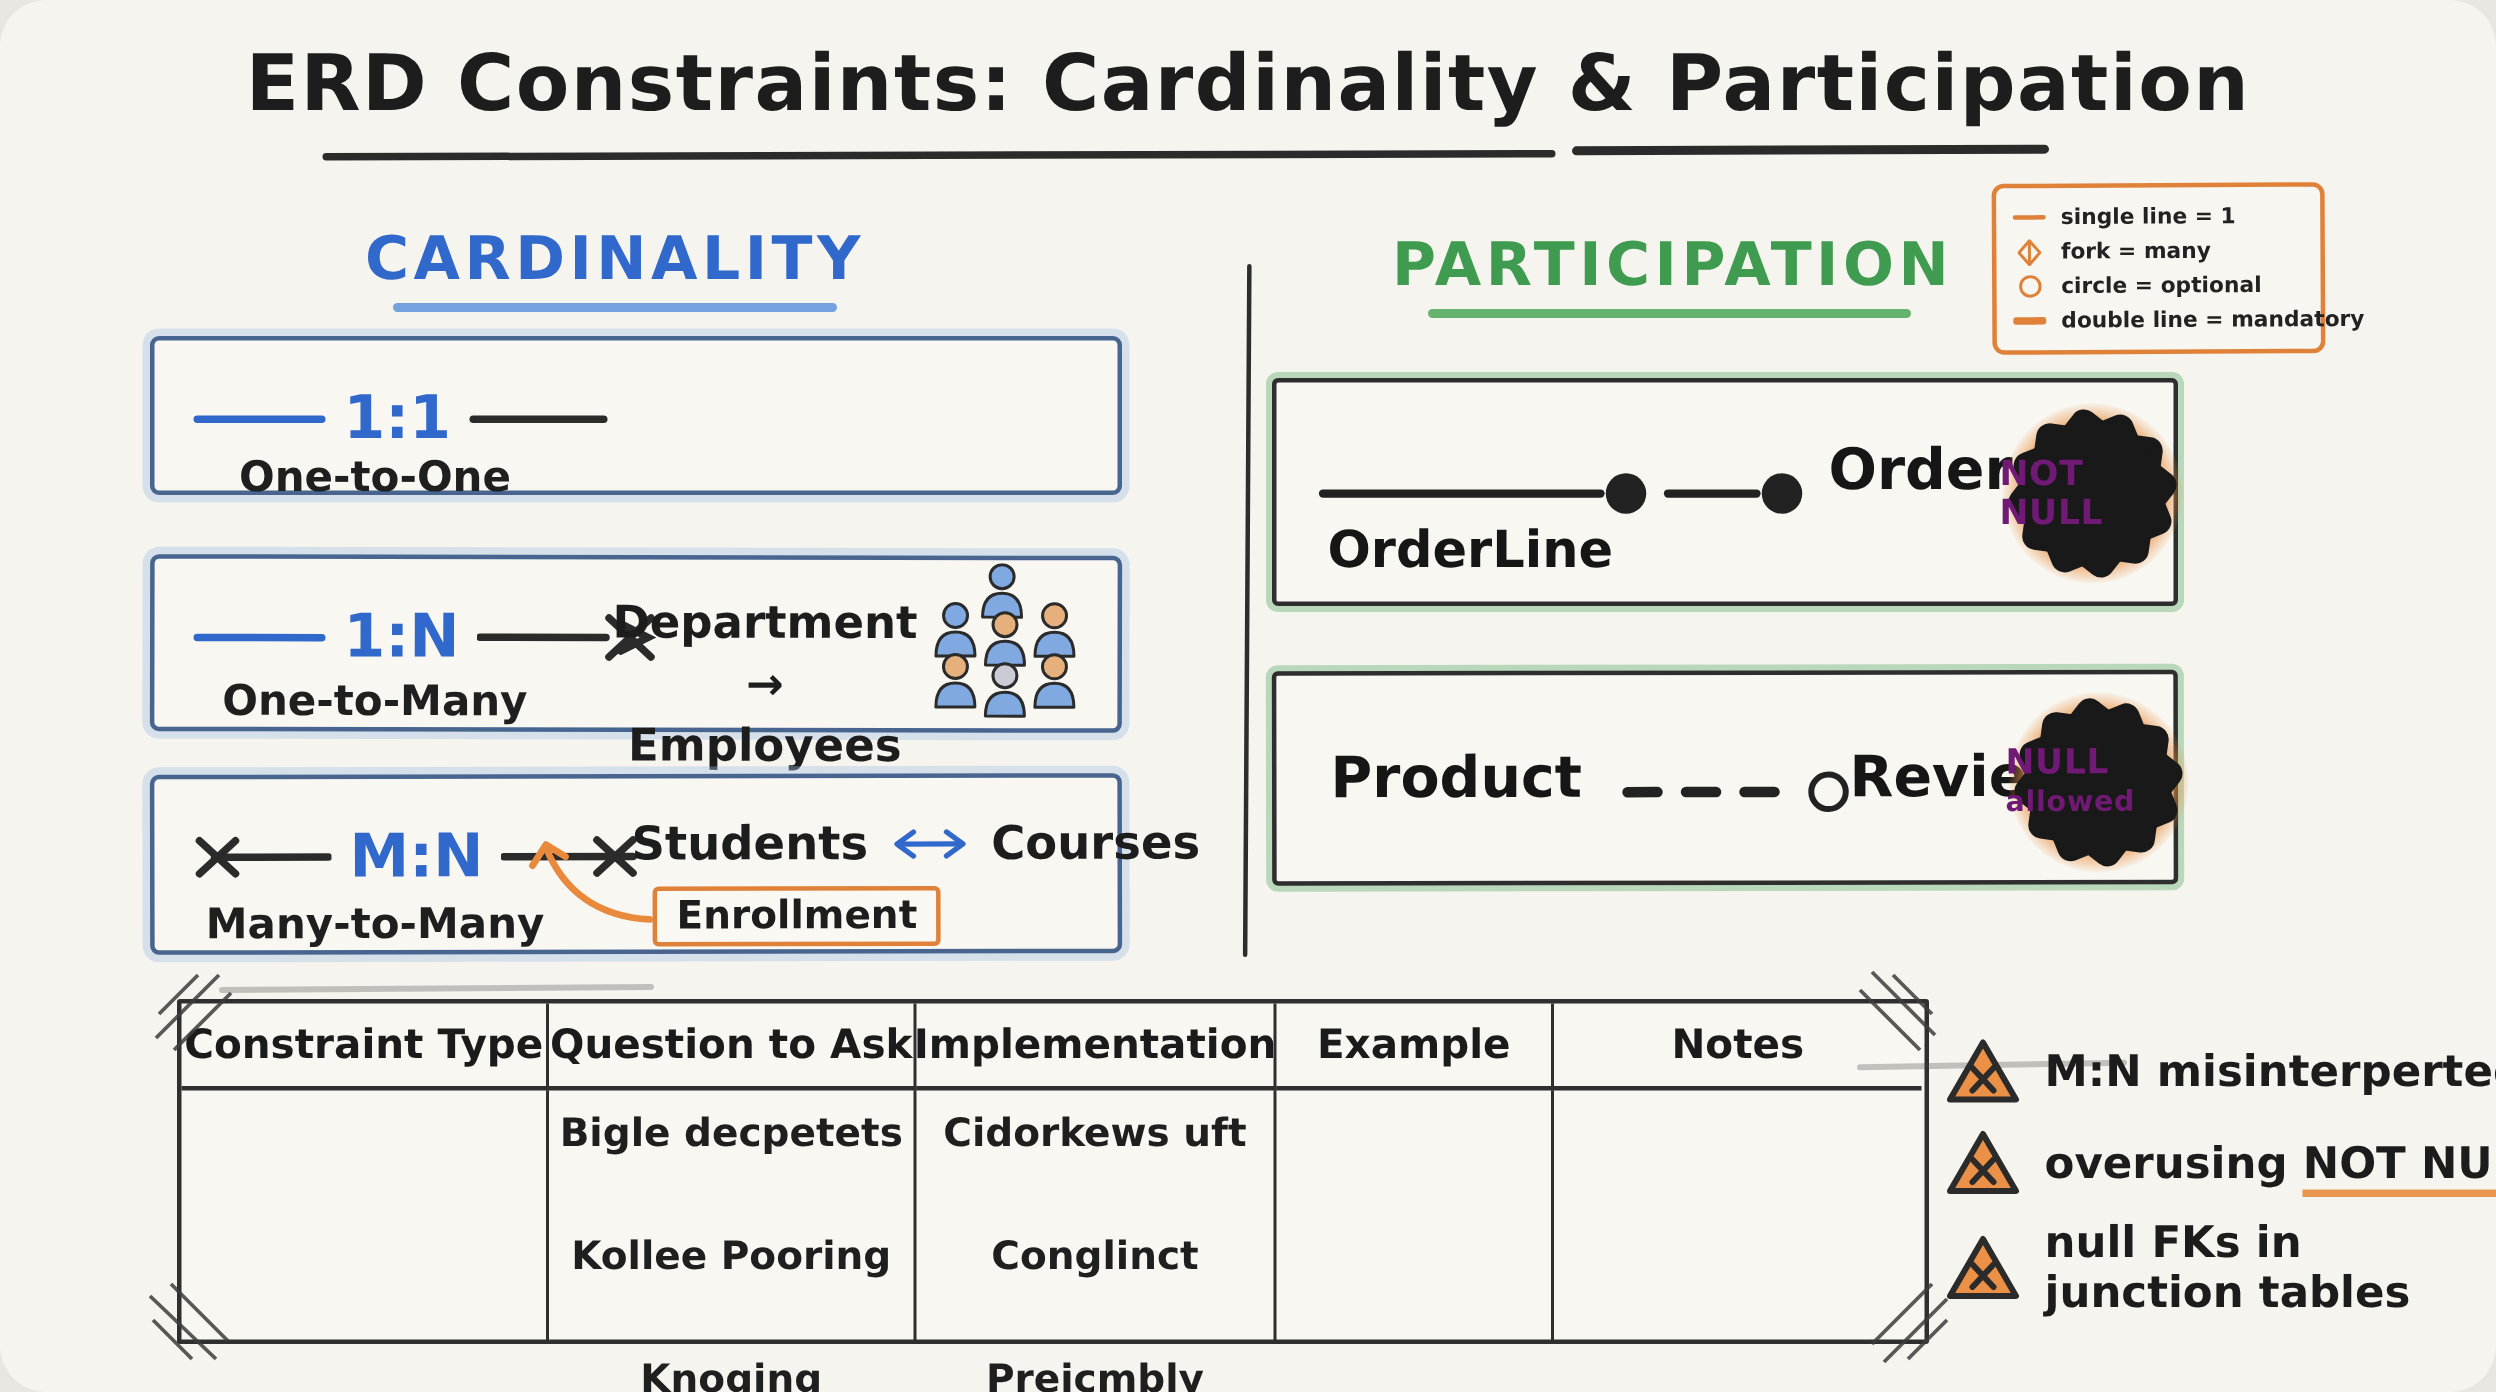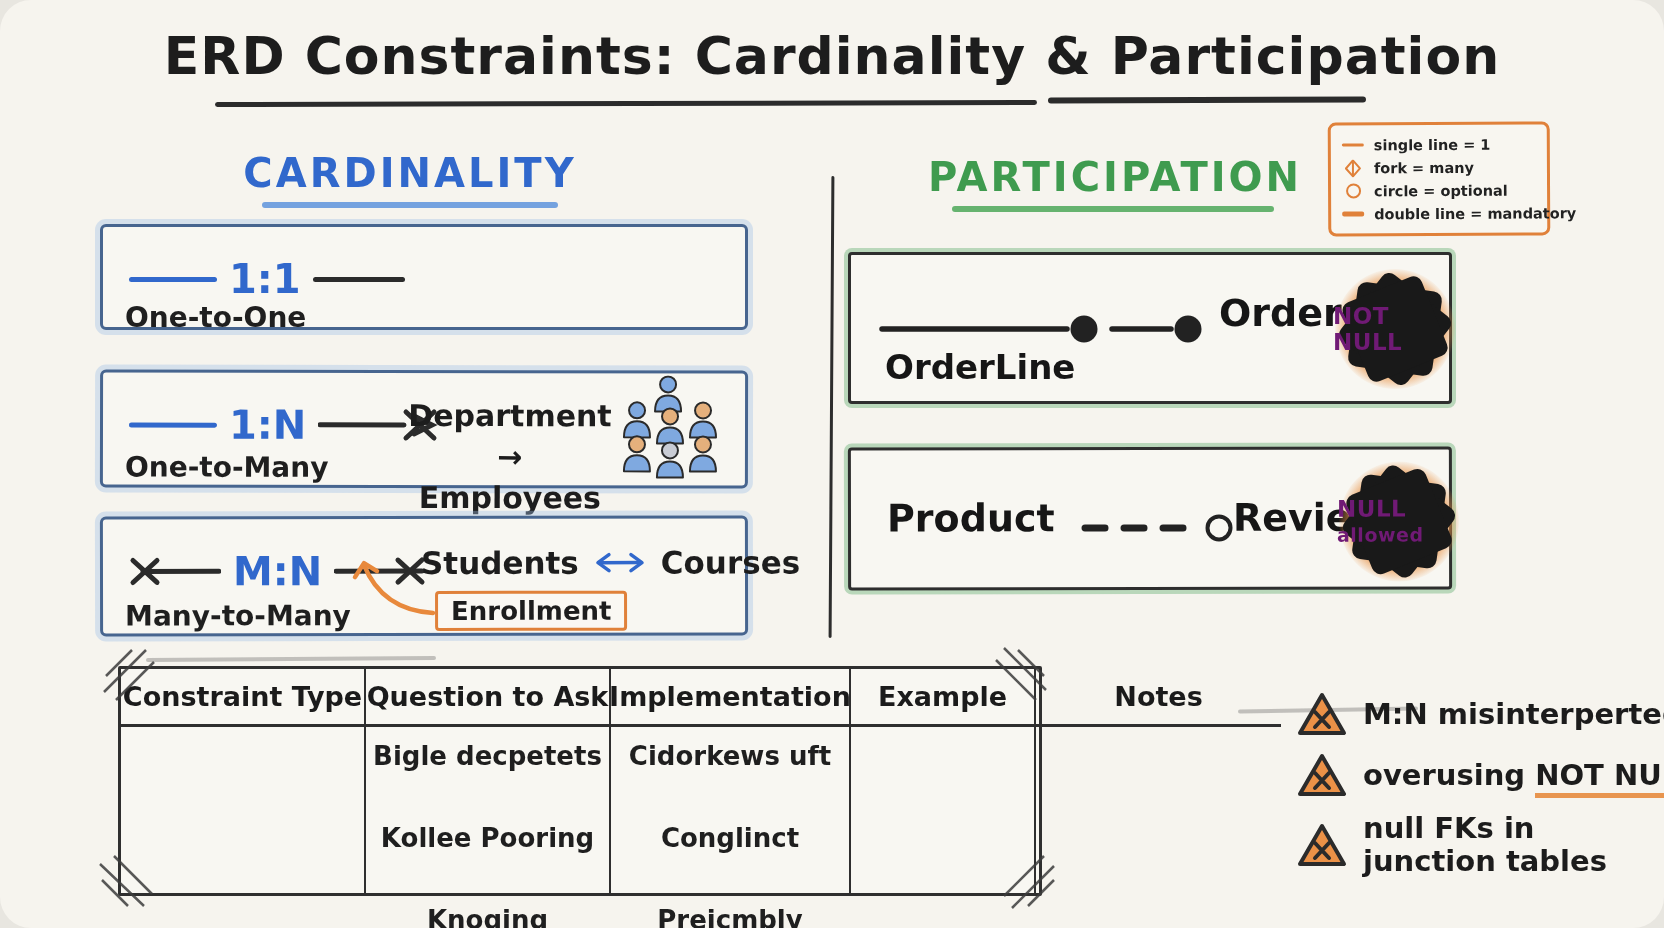--- a/index.html
+++ b/index.html
@@ -37,21 +37,21 @@
     border:3px solid #47658f;border-radius:6px;background:#f8f7f2;
     box-shadow:0 0 0 5px rgba(160,192,232,0.38);}
   .cbox1{top:224px;height:106px;}
   .cbox2{top:370px;height:118px;transform:rotate(0.1deg);}
   .cbox3{top:516px;height:120px;transform:rotate(-0.1deg);}
   .nrow{position:absolute;left:26px;top:32px;display:flex;align-items:center;gap:12px;}
   .bar{height:5px;border-radius:3px;}
   .bar-b{background:#3168cc;width:88px;}
   .bar-k{background:#2b2b2b;width:92px;}
   .nlabel{font-size:40px;font-weight:700;color:#3168cc;line-height:40px;}
-  .sub{position:absolute;left:22px;width:250px;text-align:left;
+  .sub{position:absolute;left:22px;width:250px;text-align:center;
     font-size:28px;font-weight:600;color:#1f1f1f;}
   .sub1{top:74px;} .sub2{top:78px;} .sub3{top:80px;}
   .exrow{position:absolute;display:flex;align-items:center;gap:12px;
     font-size:31px;font-weight:700;color:#1d1d1d;white-space:nowrap;}
   .ex1{left:330px;top:32px;}
   .ex3{left:318px;top:26px;}
   .dept{position:absolute;left:300px;top:22px;width:214px;text-align:center;
     font-size:30px;font-weight:700;line-height:41px;color:#1d1d1d;}
   .people{position:absolute;left:516px;top:2px;}
   .junction{position:absolute;left:332px;top:72px;border:3px solid #e0813a;border-radius:4px;
@@ -82,21 +82,21 @@
   .sq{position:absolute;left:50%;top:50%;width:85px;height:85px;
     background:#191919;border-radius:9px;}
   .sq0{transform:translate(-50%,-50%) rotate(8deg);}
   .sq1{transform:translate(-50%,-50%) rotate(38deg);}
   .sq2{transform:translate(-50%,-50%) rotate(68deg);}
   .btxt{position:absolute;inset:0;display:flex;flex-direction:column;
     align-items:flex-start;justify-content:center;color:#701a75;font-weight:700;
     font-size:23px;line-height:26px;letter-spacing:0.5px;}
   .btxt .small{font-size:19px;}
   
-  .tablewrap{position:absolute;left:118px;top:666px;width:924px;height:230px;}
+  .tablewrap{position:absolute;left:118px;top:666px;width:1168px;height:230px;}
   .dtable{position:absolute;inset:0;display:grid;
     grid-template-columns:245px 245px 240px 185px 245px;
     grid-template-rows:58px 169px;box-sizing:border-box;
     border:3px solid #2f2f2f;border-radius:2px;background:#f8f7f2;}
   .cell{box-sizing:border-box;border-right:2.5px solid #2f2f2f;
     display:flex;align-items:center;justify-content:center;}
   .cell.last{border-right:none;}
   .hcell{border-bottom:3px solid #2f2f2f;font-size:27px;font-weight:700;color:#1b1b1b;}
   .bcell{flex-direction:column;justify-content:flex-start;padding-top:12px;
     font-size:26px;font-weight:600;line-height:35px;color:#1f1f1f;gap:47px;}

